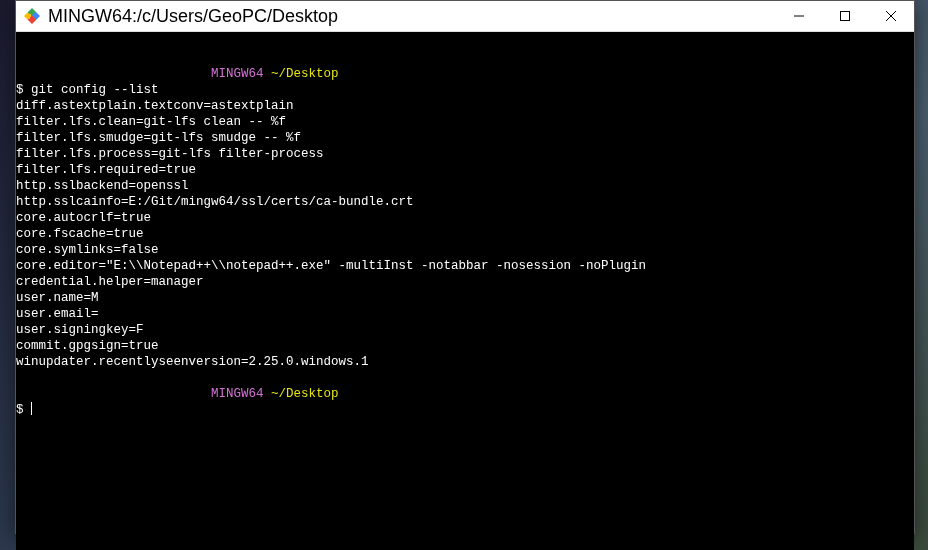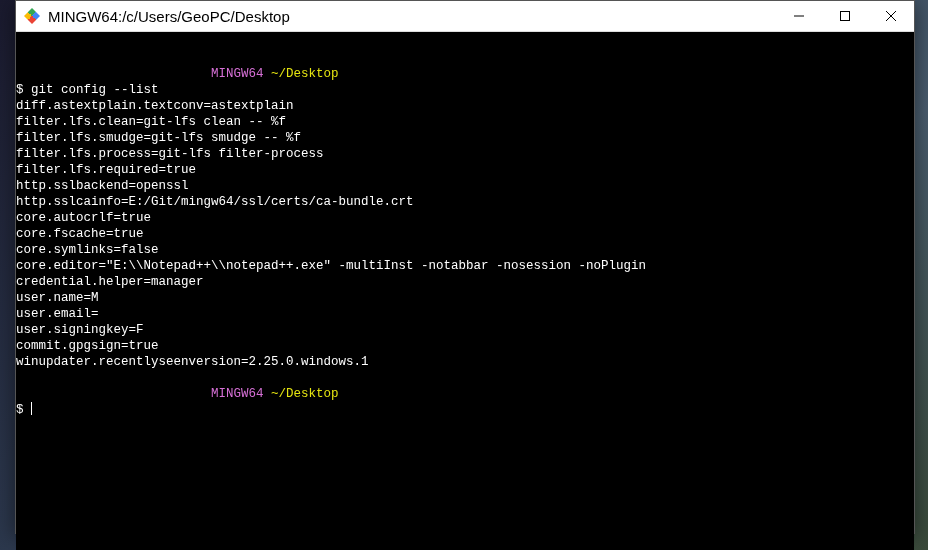--- a/index.html
+++ b/index.html
@@ -32,21 +32,21 @@
   }
   .app-icon::before {
     content: "";
     position: absolute;
     width: 16px; height: 16px;
     background: conic-gradient(from 45deg, #4285f4 0 90deg, #ea4335 90deg 180deg, #fbbc05 180deg 270deg, #34a853 270deg 360deg);
     clip-path: polygon(50% 0, 100% 50%, 50% 100%, 0 50%);
   }
   .title-text {
     font-family: "Segoe UI", sans-serif;
-    font-size: 15px;
+    font-size: 18px;
     color: #000;
     flex: 1;
   }
   .win-controls {
     display: flex;
     height: 100%;
   }
   .win-btn {
     width: 46px; height: 30px;
     display: flex;

